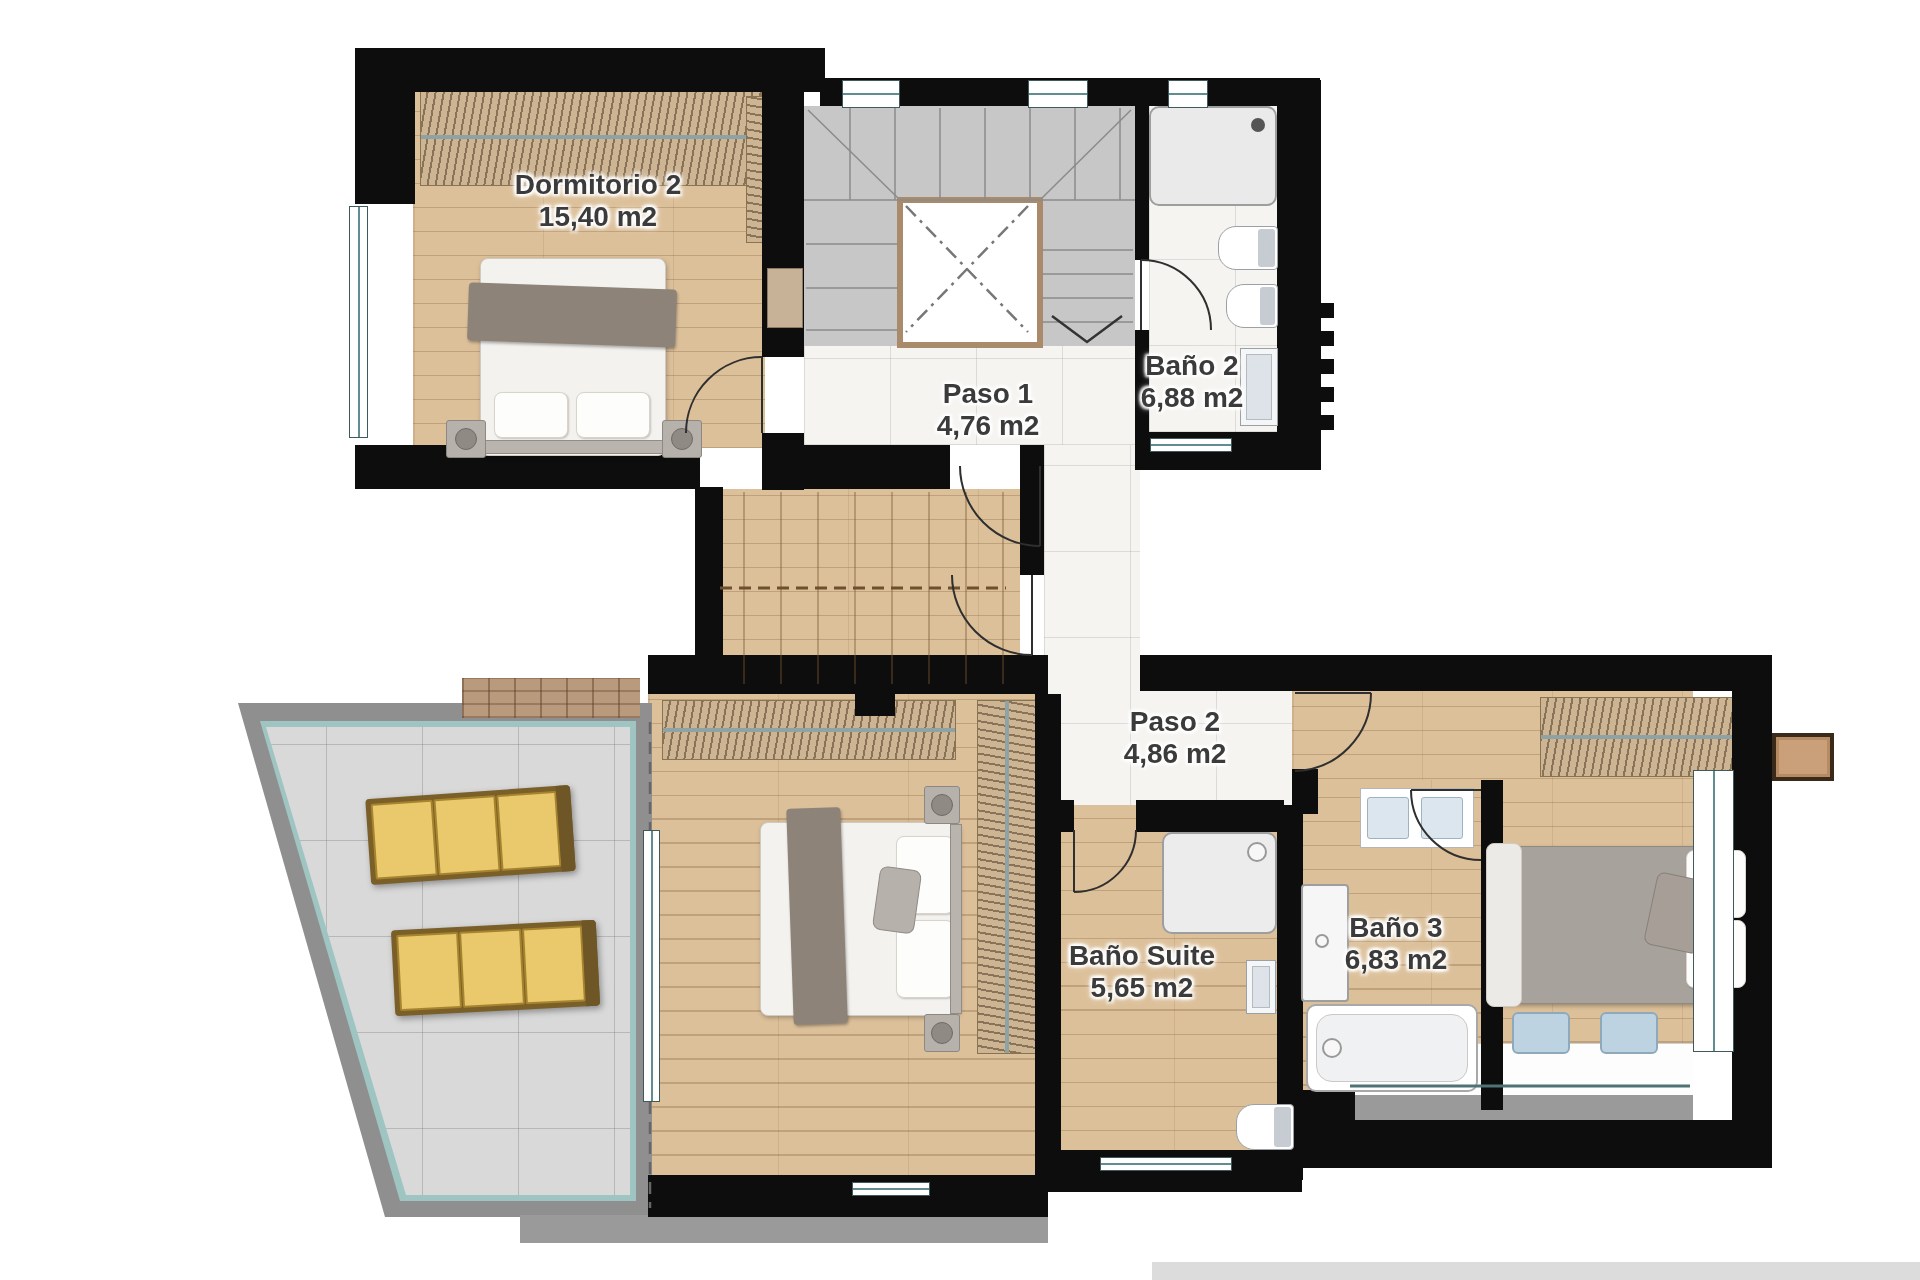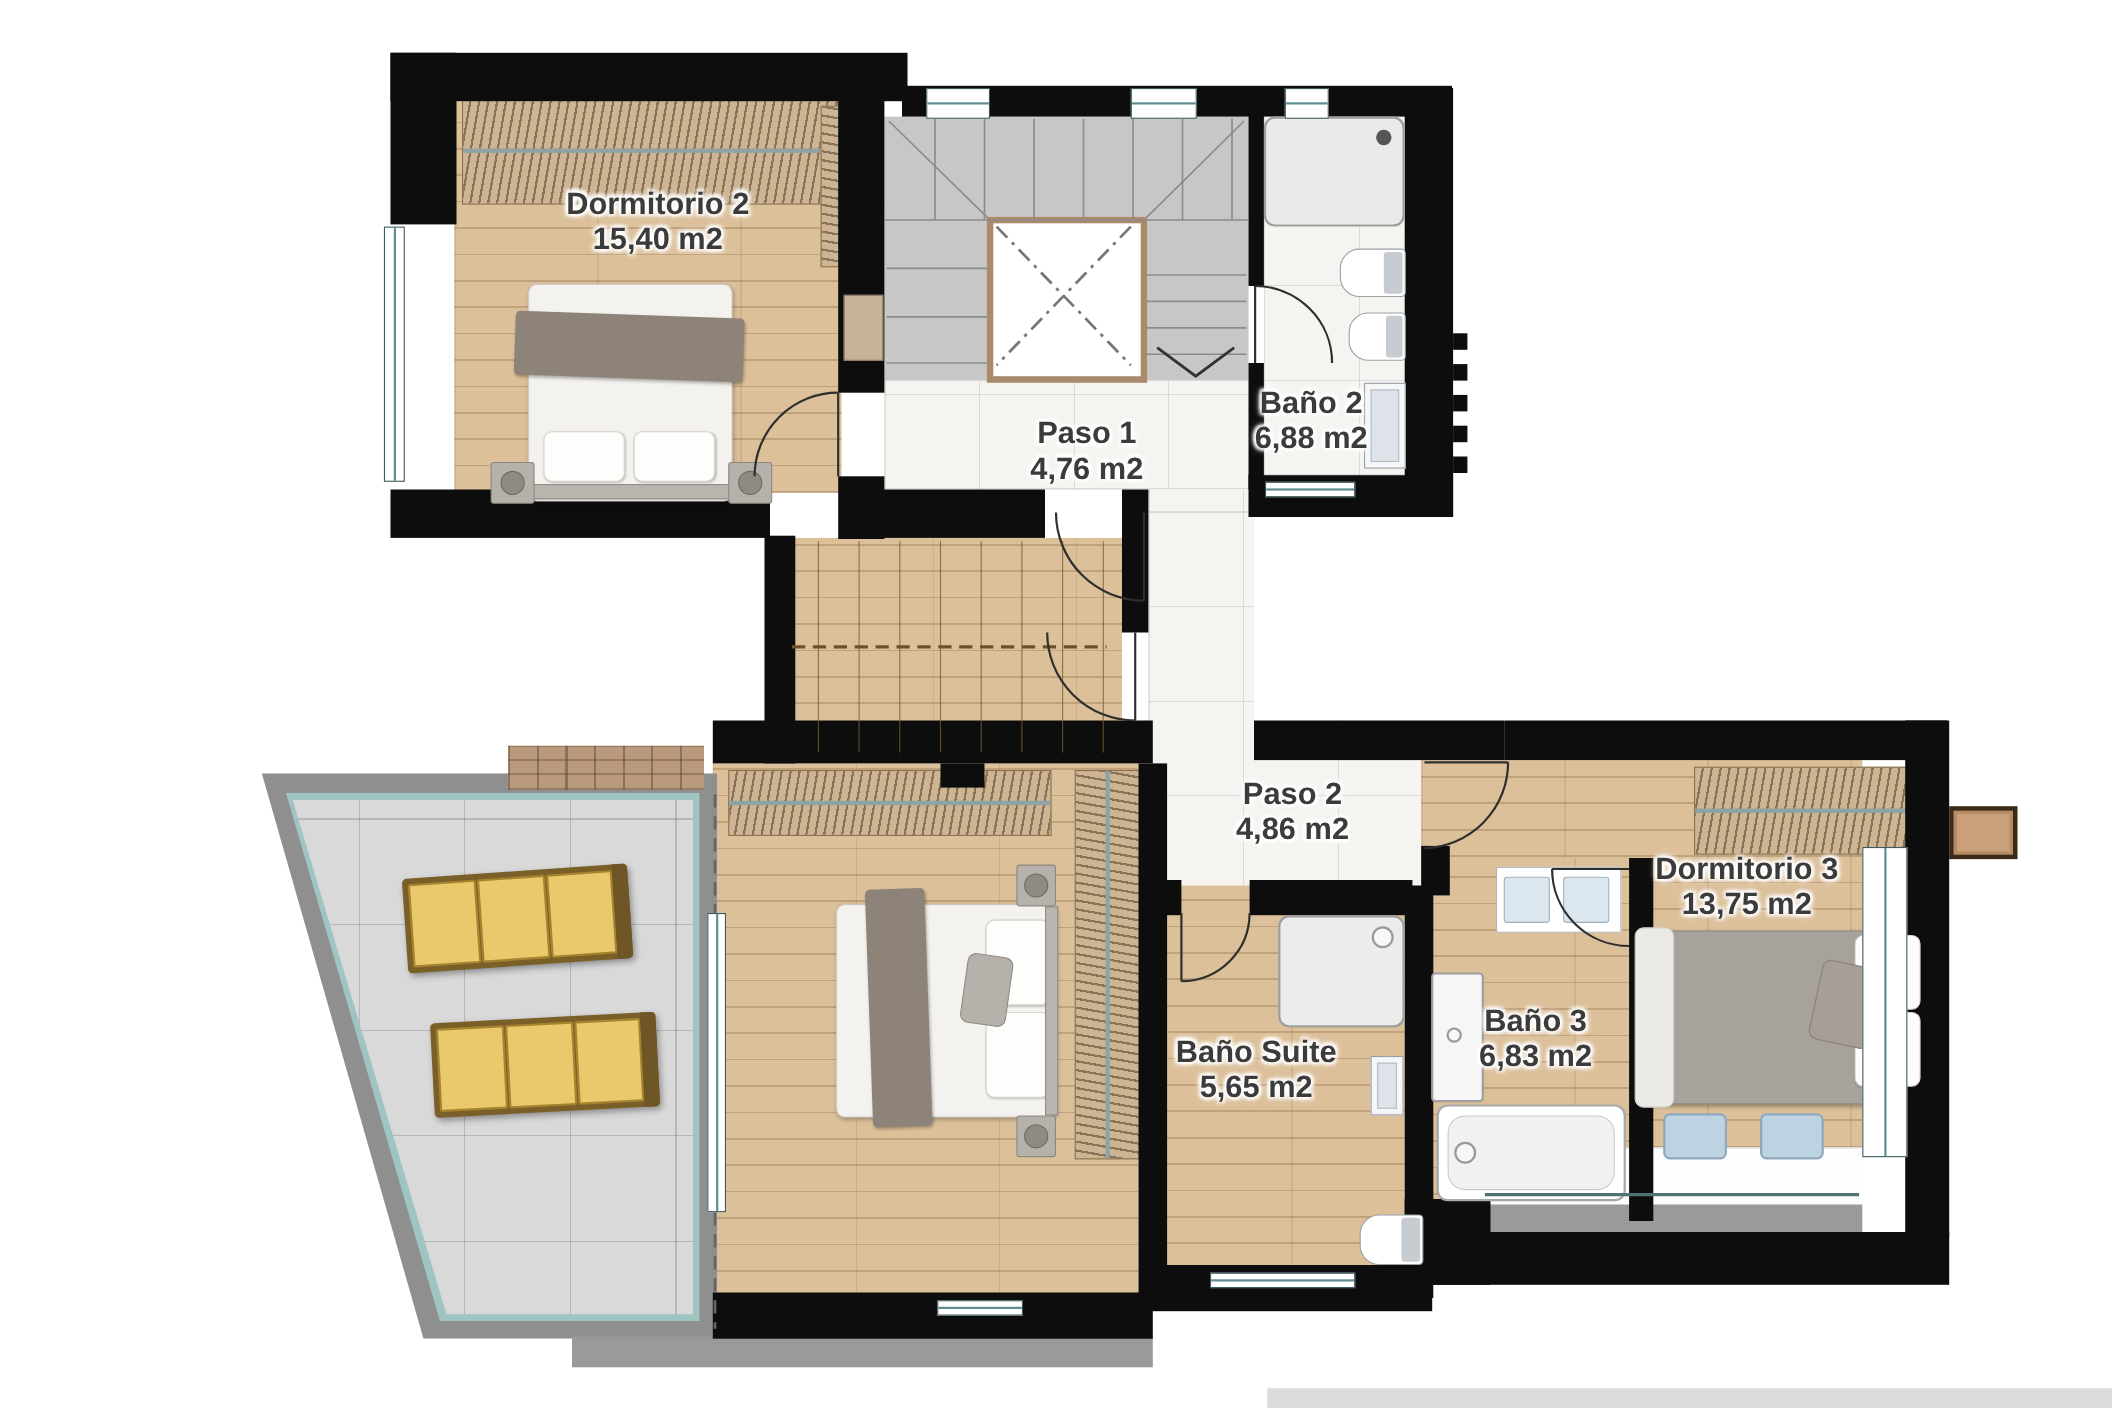--- a/index.html
+++ b/index.html
@@ -294,24 +294,20 @@
     <span>4,76 m2</span>
   </div>
   <div class="label" style="left:1192px;top:382px;">
     <span>Baño 2</span>
     <span>6,88 m2</span>
   </div>
   <div class="label" style="left:1158px;top:738px;margin-left:17px;">
     <span>Paso 2</span>
     <span>4,86 m2</span>
   </div>
-  <div class="label" style="left:1588px;top:806px;">
-    <span>Dormitorio 3</span>
-    <span>13,75 m2</span>
-  </div>
   <div class="label" style="left:1396px;top:944px;">
     <span>Baño 3</span>
     <span>6,83 m2</span>
   </div>
   <div class="label" style="left:1142px;top:972px;">
     <span>Baño Suite</span>
     <span>5,65 m2</span>
   </div>
 
   <div class="footer-bar" style="left:1152px;top:1262px;width:768px;height:18px;"></div>

